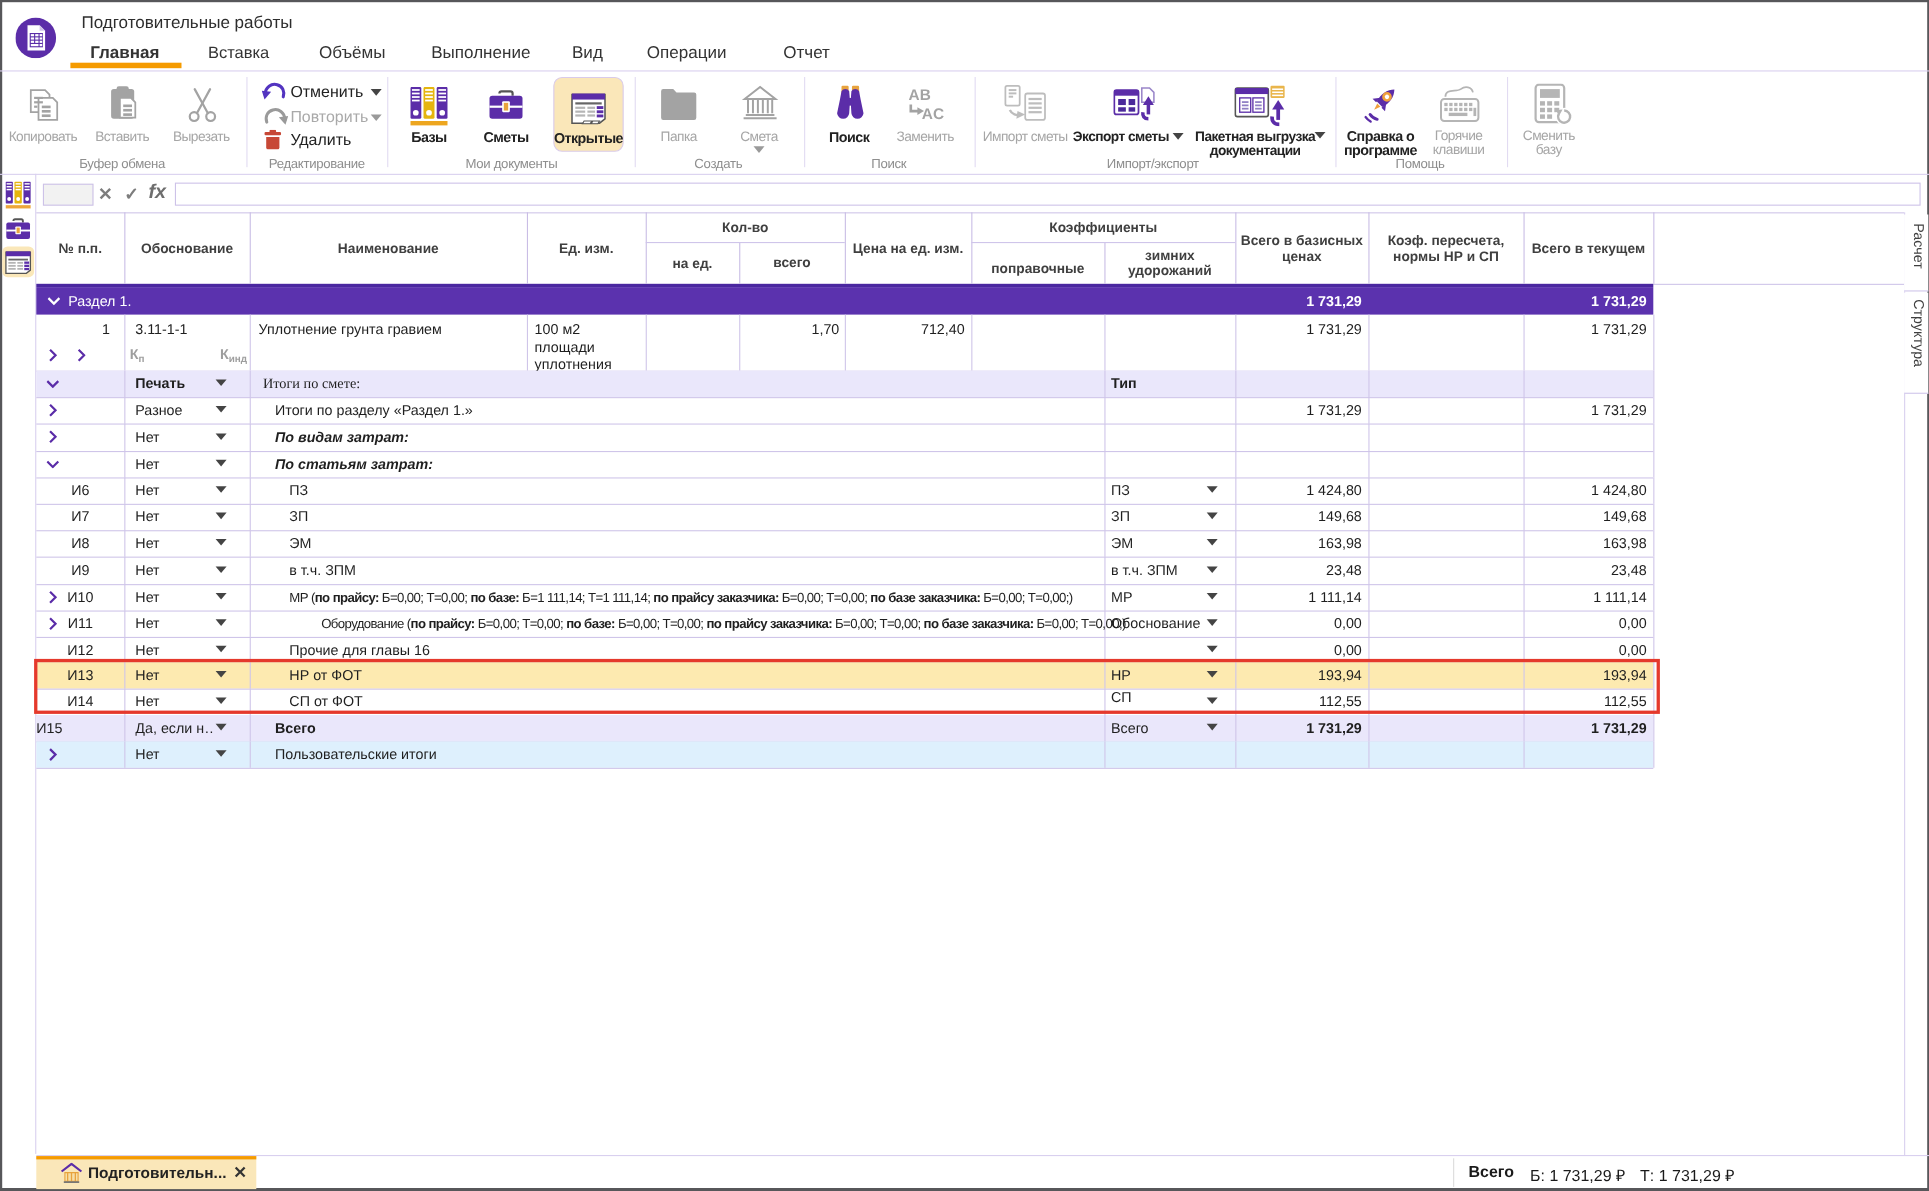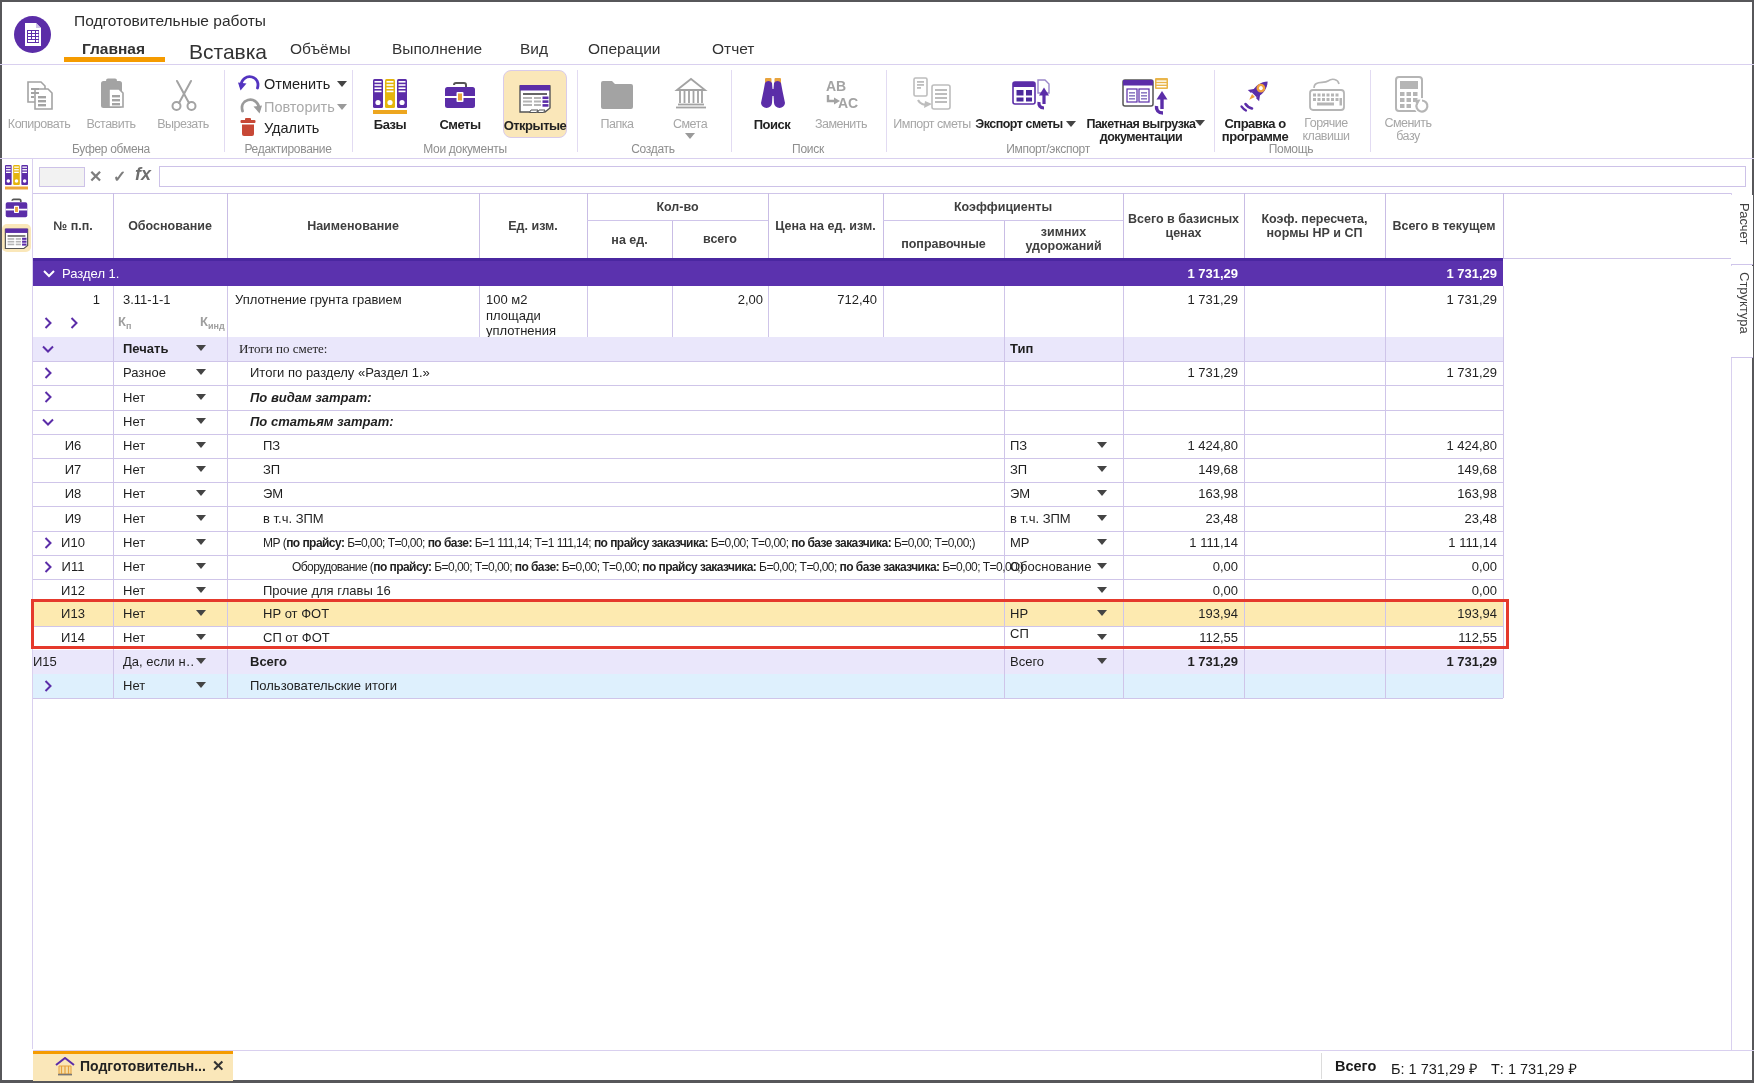--- a/index.html
+++ b/index.html
@@ -37,21 +37,21 @@
       <rect x="22" y="18" width="2.4" height="2"></rect>
 <rect x="14" y="21" width="3" height="2"></rect>
       <rect x="18" y="21" width="3" height="2"></rect>
       <rect x="22" y="21" width="2.4" height="2"></rect>
 <rect x="14" y="24" width="7" height="2"></rect>
       <rect x="22" y="24" width="2.4" height="2"></rect>
 </g>
   </svg>
 <div class="a" style="left:74px;top:12px;font-size:15.5px;color:#2d2d2d">Подготовительные работы</div>
 <div class="a b" style="left:82px;top:40px;font-size:15.5px;color:#333">Главная</div>
-<div class="a " style="left:189px;top:40px;font-size:21px;color:#333">Вставка</div>
+<div class="a " style="left:189px;top:40px;font-size:15px;color:#333">Вставка</div>
 <div class="a " style="left:290px;top:40px;font-size:15.5px;color:#333">Объёмы</div>
 <div class="a " style="left:392px;top:40px;font-size:15.5px;color:#333">Выполнение</div>
 <div class="a " style="left:520px;top:40px;font-size:15.5px;color:#333">Вид</div>
 <div class="a " style="left:588px;top:40px;font-size:15.5px;color:#333">Операции</div>
 <div class="a " style="left:712px;top:40px;font-size:15.5px;color:#333">Отчет</div>
 <div class="a" style="left:0;top:64px;width:1754px;height:1px;background:#d9d0ef"></div>
 <div class="a" style="left:64px;top:57px;width:101px;height:5px;background:#f59b00"></div>
 <div class="a" style="left:0;top:158px;width:1754px;height:1px;background:#d9d0ef"></div>
 <div class="sep" style="left:224px"></div>
 <div class="sep" style="left:352px"></div>
@@ -415,21 +415,21 @@
 <div class="vl" style="left:1004px;top:286px;height:51px"></div>
 <div class="vl" style="left:1123px;top:286px;height:51px"></div>
 <div class="vl" style="left:1244px;top:286px;height:51px"></div>
 <div class="vl" style="left:1385px;top:286px;height:51px"></div>
 <div class="vl" style="left:1503px;top:286px;height:51px"></div>
 <div class="hl" style="left:33px;top:337px;width:1470px"></div>
 <div class="num" style="left:33px;top:292px;width:67px">1</div>
 <div class="a t13" style="left:123px;top:292px">3.11-1-1</div>
 <div class="a t13" style="left:235px;top:292px">Уплотнение грунта гравием</div>
 <div class="a t13" style="left:486px;top:292px;line-height:15.5px;white-space:normal;width:95px">100 м2 площади уплотнения</div>
-<div class="num" style="left:587px;top:292px;width:176px">2,00</div>
+<div class="num" style="left:587px;top:292px;width:176px">1,70</div>
 <div class="num" style="left:768px;top:292px;width:109px">712,40</div>
 <div class="num" style="left:1123px;top:292px;width:115px">1 731,29</div>
 <div class="num" style="left:1385px;top:292px;width:112px">1 731,29</div>
 <svg class="a" style="left:44px;top:317px" width="8" height="12" viewBox="0 0 8 12">
     <path d="M1.5 1 L6.5 6 L1.5 11" fill="none" stroke="#5b2da8" stroke-width="2"></path>
   </svg>
 <svg class="a" style="left:70px;top:317px" width="8" height="12" viewBox="0 0 8 12">
     <path d="M1.5 1 L6.5 6 L1.5 11" fill="none" stroke="#5b2da8" stroke-width="2"></path>
   </svg>
 <div class="a b" style="left:118px;top:314px;font-size:13px;color:#9e9e9e">К<span style="font-size:9px;vertical-align:-3px">п</span></div>

